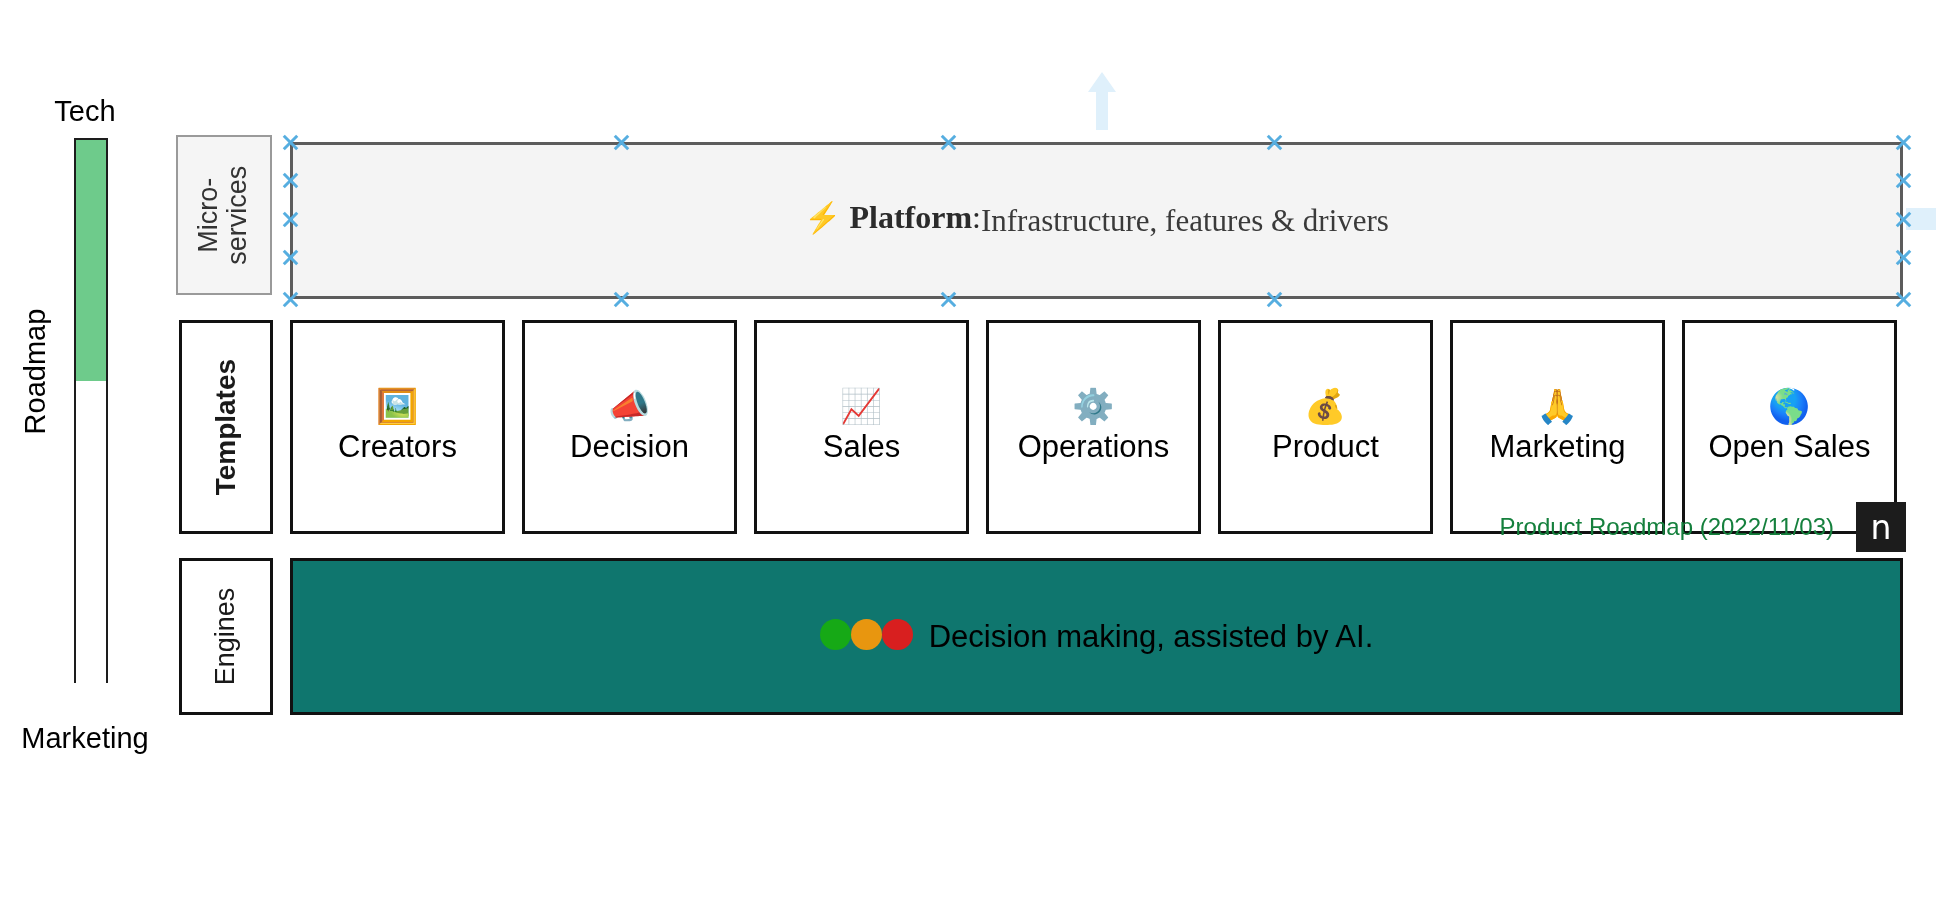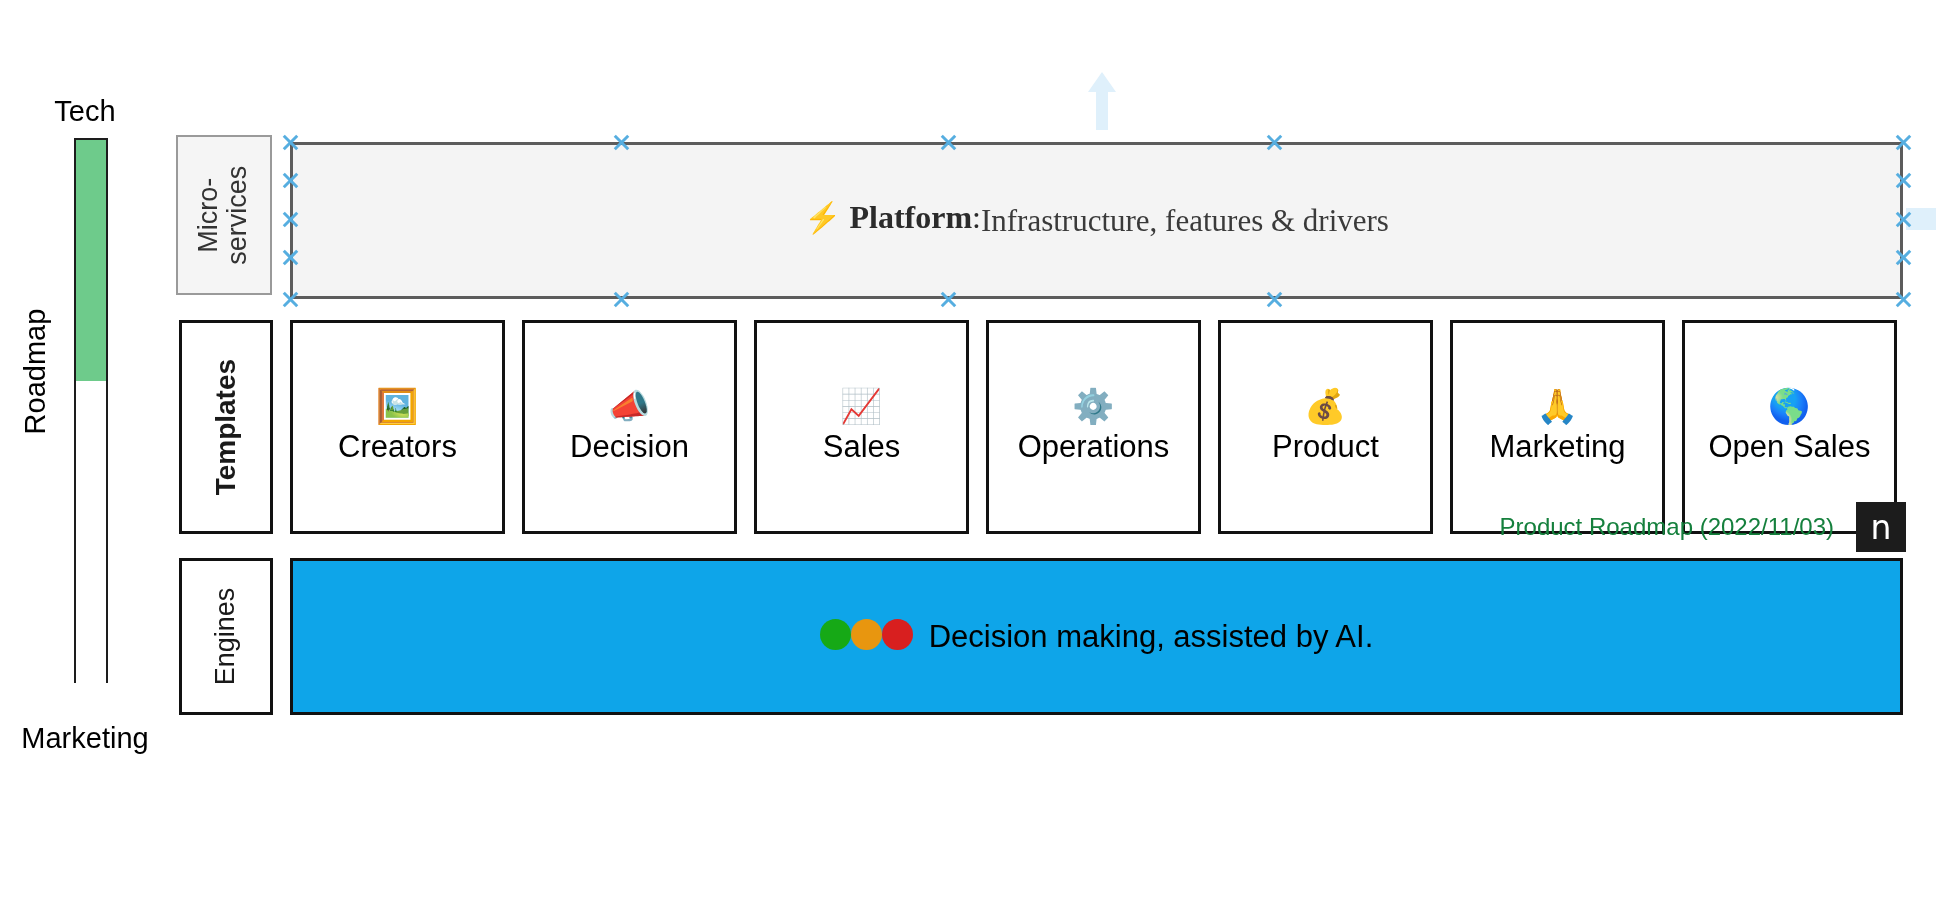--- a/index.html
+++ b/index.html
@@ -186,21 +186,21 @@
     white-space: nowrap;
   }
 
   
   #engines-band {
     position: absolute;
     left: 290px; top: 558px;
     width: 1613px; height: 157px;
     box-sizing: border-box;
     border: 3px solid #111111;
-    background: #0ea5e9;
+    background: #0f766e;
     display: flex;
     align-items: center;
     justify-content: center;
   }
   #engines-content {
     display: flex;
     align-items: center;
     gap: 0;
   }
   .dot {

